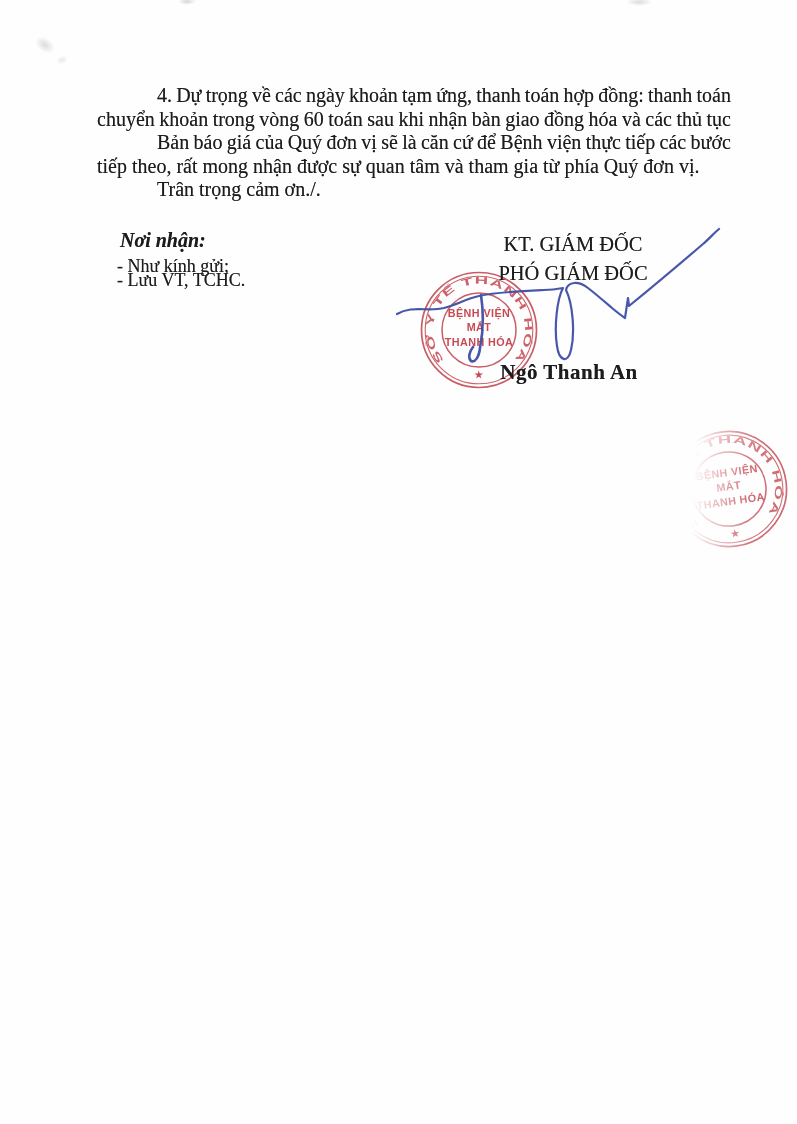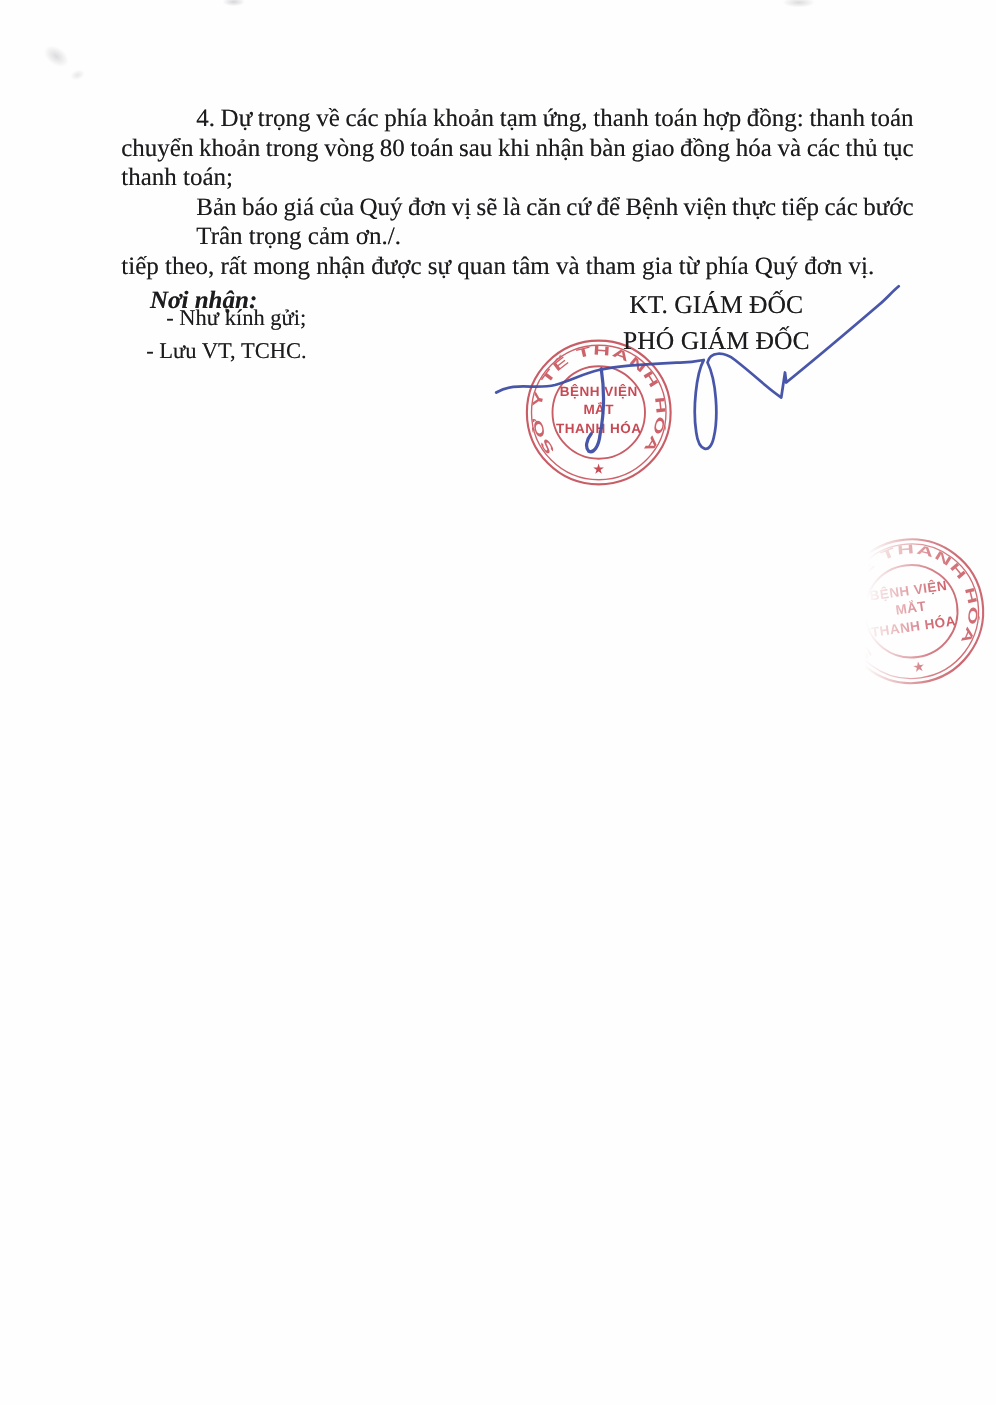--- a/index.html
+++ b/index.html
@@ -32,21 +32,21 @@
   
   .recipients-heading{
     position:absolute;left:120px;top:229px;
     font-weight:bold;font-style:italic;font-size:20px;
     text-shadow:0 0 .4px rgba(20,20,25,.55);z-index:2;text-align:center;
   }
   .recipient-item{
     position:absolute;left:117px;font-size:18px;
     text-shadow:0 0 .3px rgba(20,20,25,.5);z-index:2;
   }
-  .r1{top:244px;margin-left:16px;}
+  .r1{top:256px;}
   .r2{top:270px;}
 
   
   .sig-title{
     position:absolute;left:437px;top:230px;width:272px;text-align:center;
     font-weight:normal;font-size:20.5px;line-height:29px;
     text-shadow:0 0 .4px rgba(20,20,25,.55);z-index:2;
   }
   .signer-name{
     position:absolute;left:444px;top:360px;width:250px;text-align:center;
@@ -86,73 +86,72 @@
   <div class="smudge s3"></div>
   <div class="smudge s4"></div>
 
   <div class="body-text">
     <div class="line justify indent">
         <span>4.</span>
         <span>Dự</span>
         <span>trọng</span>
         <span>về</span>
         <span>các</span>
-        <span>phía</span>
+        <span>ngày</span>
         <span>khoản</span>
         <span>tạm</span>
         <span>ứng,</span>
         <span>thanh</span>
         <span>toán</span>
         <span>hợp</span>
         <span>đồng:</span>
         <span>thanh</span>
         <span>toán</span>
       </div>
     <div class="line justify">
         <span>chuyển</span>
         <span>khoản</span>
         <span>trong</span>
         <span>vòng</span>
-        <span>80</span>
+        <span>60</span>
         <span>toán</span>
         <span>sau</span>
         <span>khi</span>
         <span>nhận</span>
         <span>bàn</span>
         <span>giao</span>
         <span>đồng</span>
         <span>hóa</span>
         <span>và</span>
         <span>các</span>
         <span>thủ</span>
         <span>tục</span>
       </div>
-    <div class="line">thanh toán;</div>
     <div class="line justify indent">
         <span>Bản</span>
         <span>báo</span>
         <span>giá</span>
         <span>của</span>
         <span>Quý</span>
         <span>đơn</span>
         <span>vị</span>
         <span>sẽ</span>
         <span>là</span>
         <span>căn</span>
         <span>cứ</span>
         <span>để</span>
         <span>Bệnh</span>
         <span>viện</span>
         <span>thực</span>
         <span>tiếp</span>
         <span>các</span>
         <span>bước</span>
       </div>
+    <div class="line">tiếp theo, rất mong nhận được sự quan tâm và tham gia từ phía Quý đơn vị.</div>
     <div class="line indent">Trân trọng cảm ơn./.</div>
-    <div class="line">tiếp theo, rất mong nhận được sự quan tâm và tham gia từ phía Quý đơn vị.</div>
   </div>
 
   <div class="recipients-heading">Nơi nhận:</div>
   <div class="recipient-item r1">- Như kính gửi;</div>
   <div class="recipient-item r2">- Lưu VT, TCHC.</div>
 
   <div class="sig-title">
     <div>KT. GIÁM ĐỐC</div>
     <div>PHÓ GIÁM ĐỐC</div>
   </div>
@@ -208,14 +207,15 @@
         C 645 293 682 262 703 244
         C 709 239 714 233 719 229"></path>
       <path stroke-width="2.6" d="
         M 481 295
         C 484 315 483 333 480 348
         C 479 357 475 363 471 361
         C 468 358 469 352 473 347"></path>
     </g>
   </svg>
 
+  <div class="signer-name">Ngô Thanh An</div>
 
 </div>
 
 </body></html>

